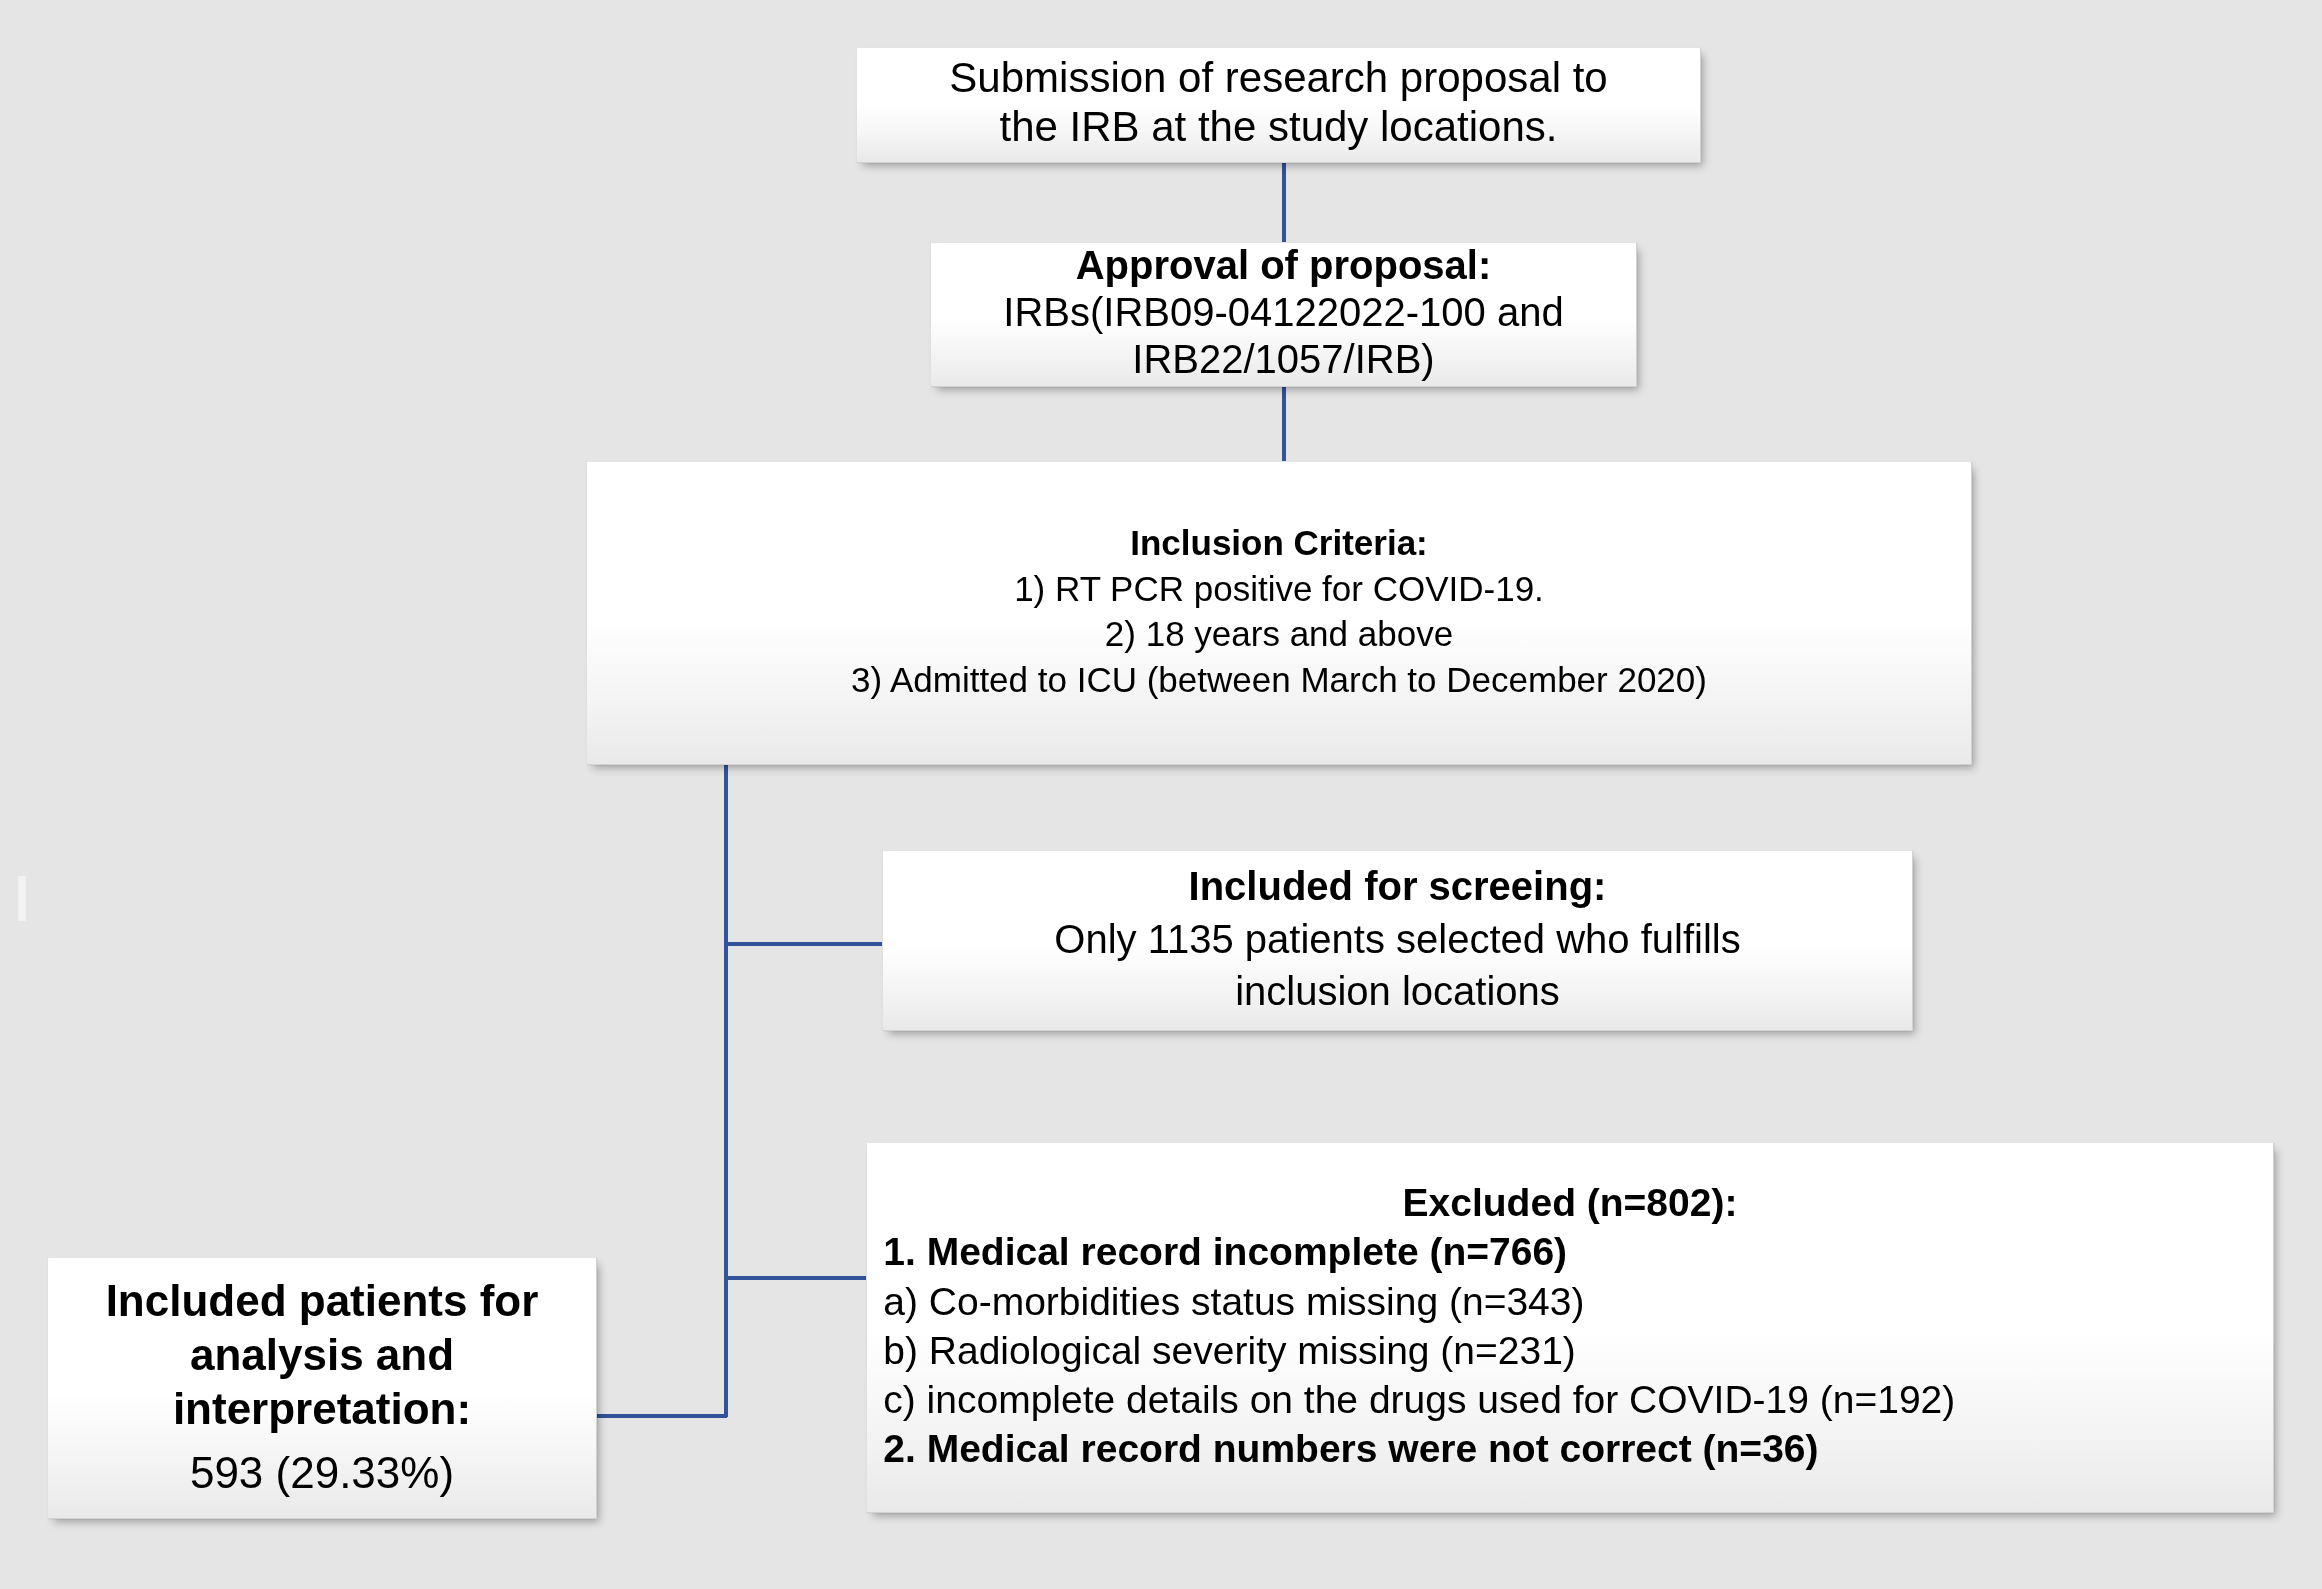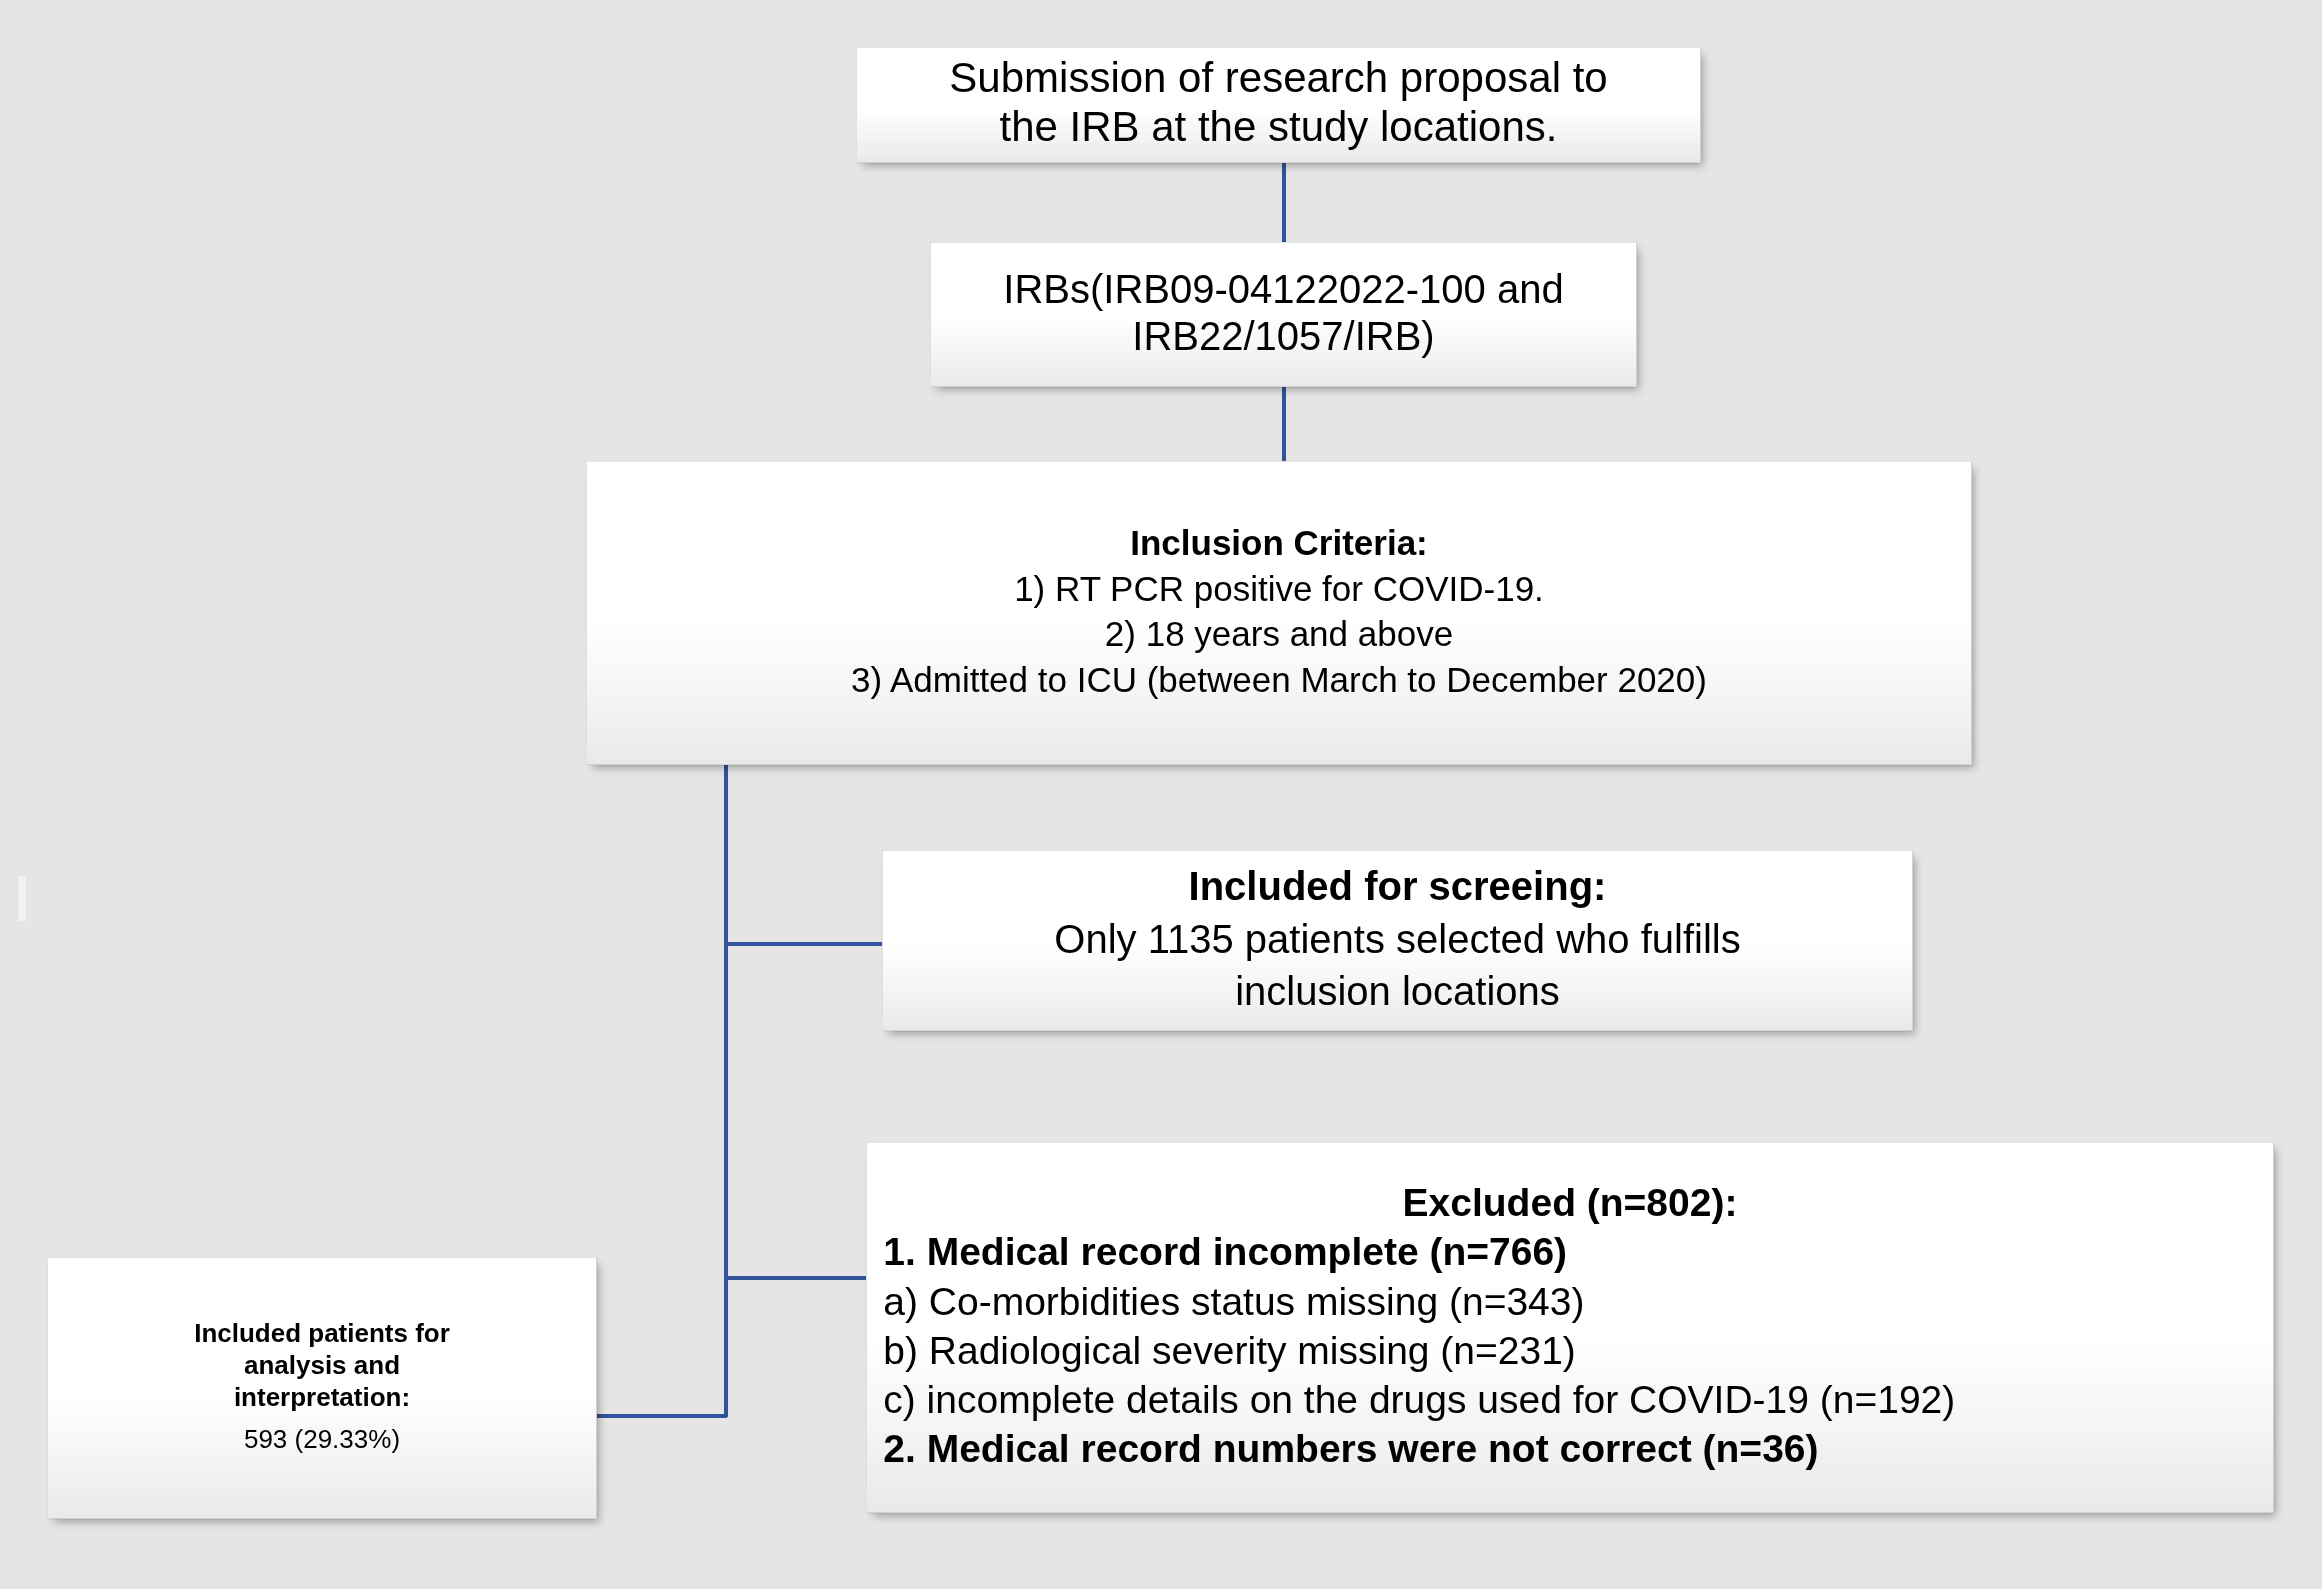--- a/index.html
+++ b/index.html
@@ -74,21 +74,21 @@
   #node-excluded {
     left: 866px; top: 1142px; width: 1408px; height: 371px;
     font-size: 39px;
     padding: 12.7px 16.3px 16.3px 16.3px;
     align-items: stretch;
     justify-content: center;
   }
   #node-excluded .line { line-height: 1.26; }
   #node-included {
     left: 47px; top: 1257px; width: 550px; height: 262px;
-    font-size: 26px;
+    font-size: 44px;
     padding: 11px 12.7px 12.7px 12.7px;
   }
   #node-included .line { line-height: 1.22; }
   #node-included .gap { height: 11px; }
 
   
   .conn {
     position: absolute;
     background: #31539a;
     z-index: 1;
@@ -124,20 +124,21 @@
   <div class="conn h" style="left:724px; top:1276px; width:144px;"></div>
 
   <div class="conn h" style="left:595px; top:1414px; width:132px;"></div>
 
   <div class="node" id="node-submission">
     <span class="line">Submission of research proposal to</span>
     <span class="line">the IRB at the study locations.</span>
   </div>
 
   <div class="node" id="node-approval">
+    <span class="line b">Approval of proposal:</span>
     <span class="line">IRBs(IRB09-04122022-100 and</span>
     <span class="line">IRB22/1057/IRB)</span>
   </div>
 
   <div class="node" id="node-inclusion">
     <span class="line b">Inclusion Criteria:</span>
     <span class="line">1) RT PCR positive for COVID-19.</span>
     <span class="line">2) 18 years and above</span>
     <span class="line">3) Admitted to ICU (between March to December 2020)</span>
   </div>

